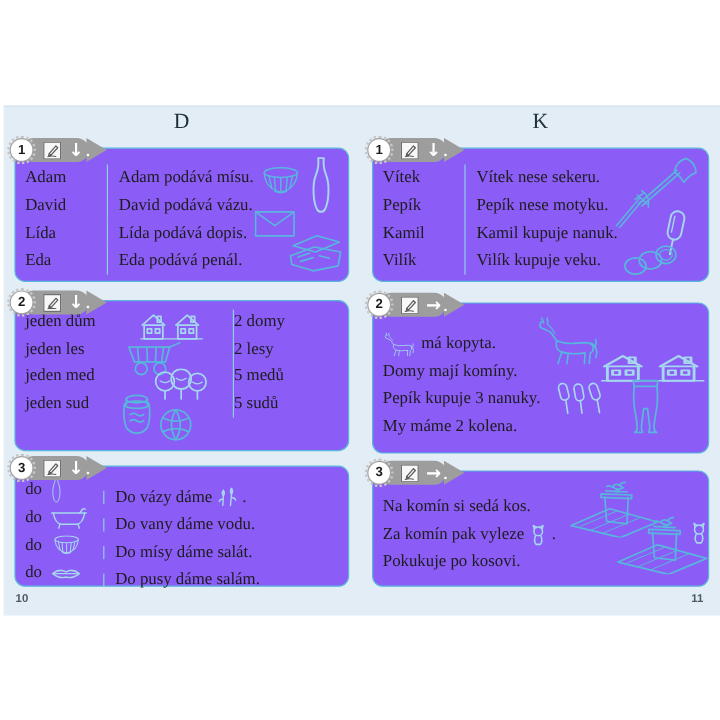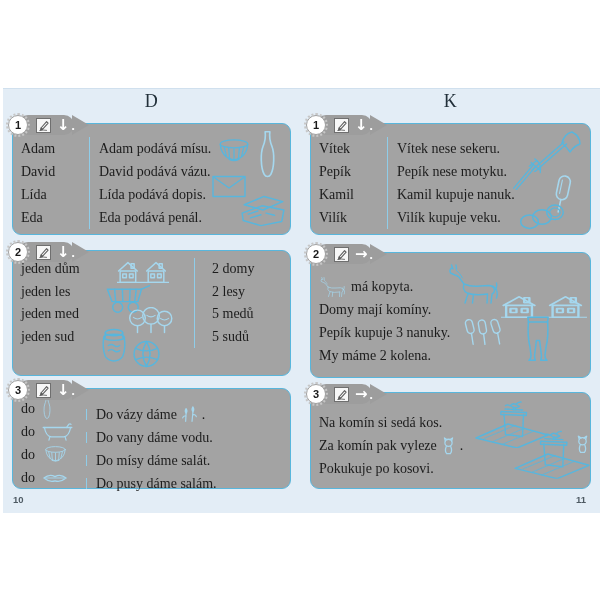--- a/index.html
+++ b/index.html
@@ -5,21 +5,21 @@
   * { box-sizing: border-box; margin: 0; padding: 0; }
   html,body { background:#fff; }
   .canvas { position:relative; width:600px; height:600px; background:#ffffff;
             font-family:"Liberation Serif", serif; overflow:hidden; }
   .spread { position:absolute; left:3px; top:88px; width:597px; height:425px;
             background:#e3edf6; border-top:1px solid #d0e0ee; }
   .page-header { position:absolute; text-align:center; font-size:18px; color:#22303a;
                  letter-spacing:.5px; }
   .page-num { position:absolute; font-family:"Liberation Sans", sans-serif;
               font-size:9.5px; font-weight:bold; color:#4e5a63; }
-  .box { position:absolute; background:#a3a3a3; border:1.5px solid #58b6dc; border-radius:9px; }
+  .box { position:absolute; background:#8b5cf6; border:1.5px solid #58b6dc; border-radius:9px; }
 
   
   .badge { position:absolute; height:22px; display:flex; align-items:center; z-index:5; }
   .banner { position:absolute; left:10px; top:1px; width:56px; height:20px;
             background:#9d9d9d; border-radius:10px; }
   .banner::after { content:""; position:absolute; left:54px; top:0; width:0; height:0;
             border-top:10px solid transparent; border-bottom:10px solid transparent;
             border-left:17px solid #9d9d9d; }
   .gear { position:relative; z-index:2; width:20px; height:20px; background:#fff;
           border:1.6px solid #9f9f9f; border-radius:50%;
@@ -37,21 +37,21 @@
 
   
   .ns { padding-top:13px; font-size:14px; color:#1c1c1c; }
   .ns .row { display:flex; height:23px; line-height:23px; }
   .ns .name { width:76px; padding-left:8px; }
   .ns .sent { border-left:1.4px solid #8fcde9; padding-left:9px; }
 
   .pairs { padding-top:7px; font-size:14px; color:#1c1c1c; }
   .pairs .row { display:flex; height:22.6px; line-height:22.6px; }
   .pairs .sg { width:181px; padding-left:8px; }
-  .pairs .pl { border-left:1.4px solid #8fcde9; padding-left:17px; }
+  .pairs .pl { border-left:1.4px solid #8fcde9; }
 
   .dorows { padding-top:8px; font-size:14px; color:#1c1c1c; }
   .dorows .row { display:flex; height:23px; }
   .dorows .docell { width:73px; padding-left:8px; display:flex; align-items:center; gap:7px; }
   .dorows .sent { border-left:1.4px solid #8fcde9; padding-left:9px;
                   display:flex; align-items:center; gap:4px;margin-top:12px; }
 
   .textlines { font-size:14px; color:#1c1c1c; }
   .textlines .line { padding-left:8px; height:23px; display:flex; align-items:center; gap:5px; }
 

